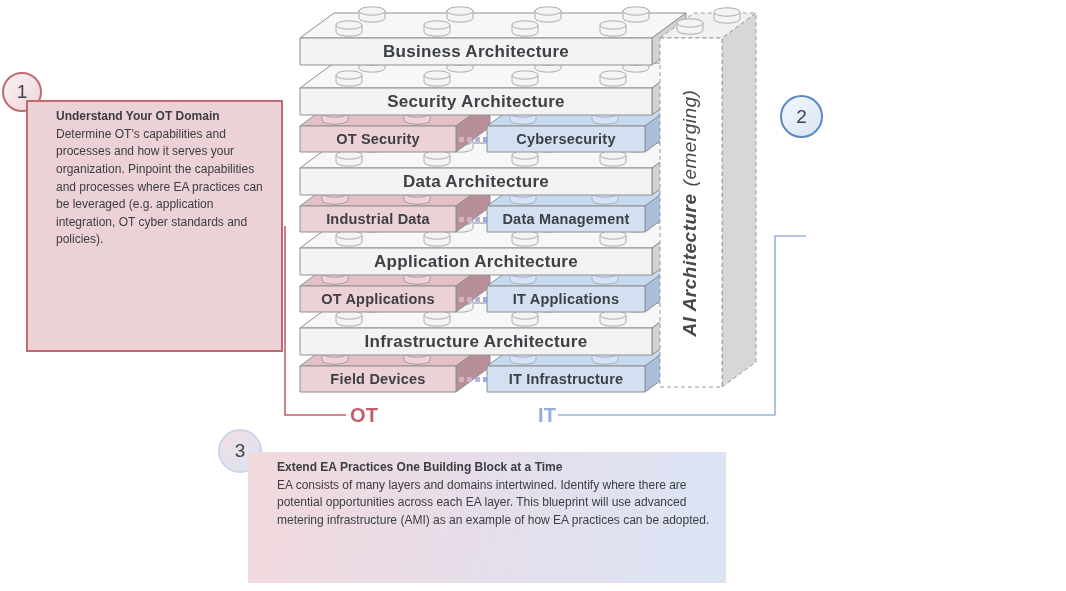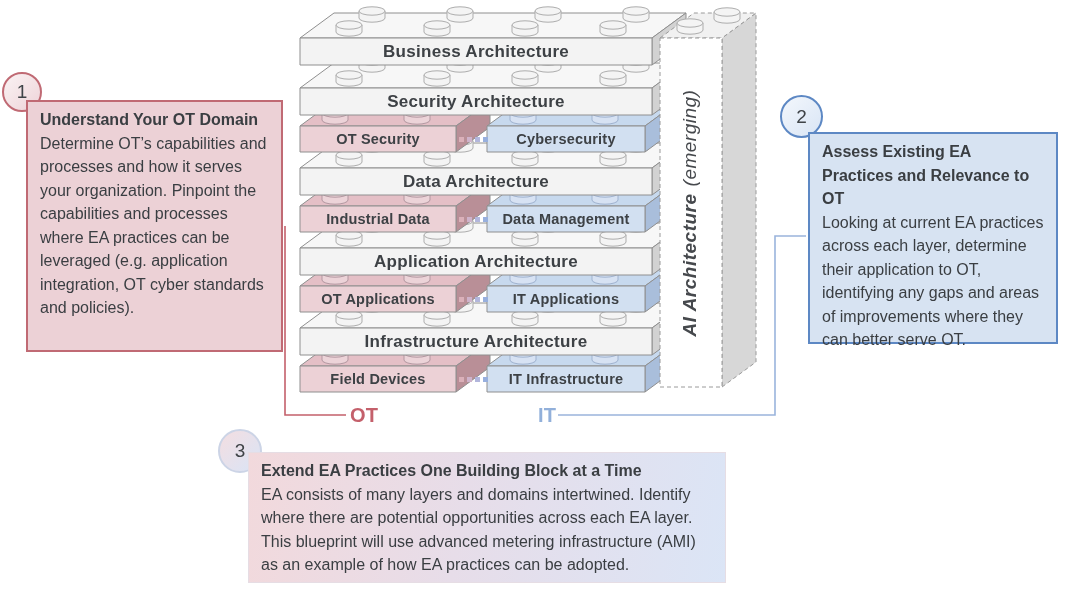--- a/index.html
+++ b/index.html
@@ -27,21 +27,21 @@
            font-size:19px;fill:#46494d;text-anchor:middle;dominant-baseline:middle;letter-spacing:.5px}
   .ai-em{font-weight:normal}
 
   .axis-label{font-family:"Liberation Sans",sans-serif;font-weight:bold;font-size:20px;text-anchor:middle}
   .ot-text{fill:#c4606b}.it-text{fill:#92b0da}
   .ot-line{fill:none;stroke:#c4606b;stroke-width:1.6}
   .it-line{fill:none;stroke:#9ab4dc;stroke-width:1.6}
 
   
   .callout{position:absolute;box-sizing:border-box;color:#3a3e42;z-index:2;
-           font-size:16px;line-height:1.47;padding:6px 10px 6px 12px;}
+           font-size:12px;line-height:1.47;padding:6px 10px 6px 28px;}
   .c-title{font-weight:bold}
   .callout.c1{left:26px;top:100px;width:257px;height:252px;background:#ecd1d6;border:2px solid #c06a74;}
   .callout.c2{left:808px;top:132px;width:250px;height:212px;background:#d7e3f2;border:2px solid #5d88c4;}
   .callout.c3{left:248px;top:452px;width:478px;height:131px;
               background:linear-gradient(100deg,#f2d9dc 0%,#e7dde9 45%,#dbe5f6 100%);border:1px solid #e6dde4;}
   .num-circle{position:absolute;border-radius:50%;display:flex;align-items:center;justify-content:center;
               font-size:19px;color:#3f4347;z-index:1;box-sizing:border-box;}
   .nc1{left:2px;top:72px;width:40px;height:40px;background:linear-gradient(135deg,#faf3f4,#eed3d8);border:2px solid #c06a74;}
   .nc2{left:780px;top:95px;width:43px;height:43px;background:linear-gradient(135deg,#f3f7fc,#d9e5f5);border:2px solid #5d88c4;}
   .nc3{left:218px;top:429px;width:44px;height:44px;background:linear-gradient(135deg,#f4dee1,#d9e4f6);border:2px solid #ccd4e6;}
@@ -225,24 +225,20 @@
   <span>1</span>
 </div>
 <div class="callout c1">
   <div class="c-title">Understand Your OT Domain</div>
   <div class="c-body">Determine OT’s capabilities and processes and how it serves your organization. Pinpoint the capabilities and processes where EA practices can be leveraged (e.g. application integration, OT cyber standards and policies).</div>
 </div>
 
 <div class="num-circle nc2">
   <span>2</span>
 </div>
-<div class="callout c2">
-  <div class="c-title">Assess Existing EA Practices and Relevance to OT</div>
-  <div class="c-body">Looking at current EA practices across each layer, determine their application to OT, identifying any gaps and areas of improvements where they can better serve OT.</div>
-</div>
 
 <div class="num-circle nc3">
   <span>3</span>
 </div>
 <div class="callout c3">
   <div class="c-title">Extend EA Practices One Building Block at a Time</div>
   <div class="c-body">EA consists of many layers and domains intertwined. Identify where there are potential opportunities across each EA layer. This blueprint will use advanced metering infrastructure (AMI) as an example of how EA practices can be adopted.</div>
 </div>
 
 </div>

